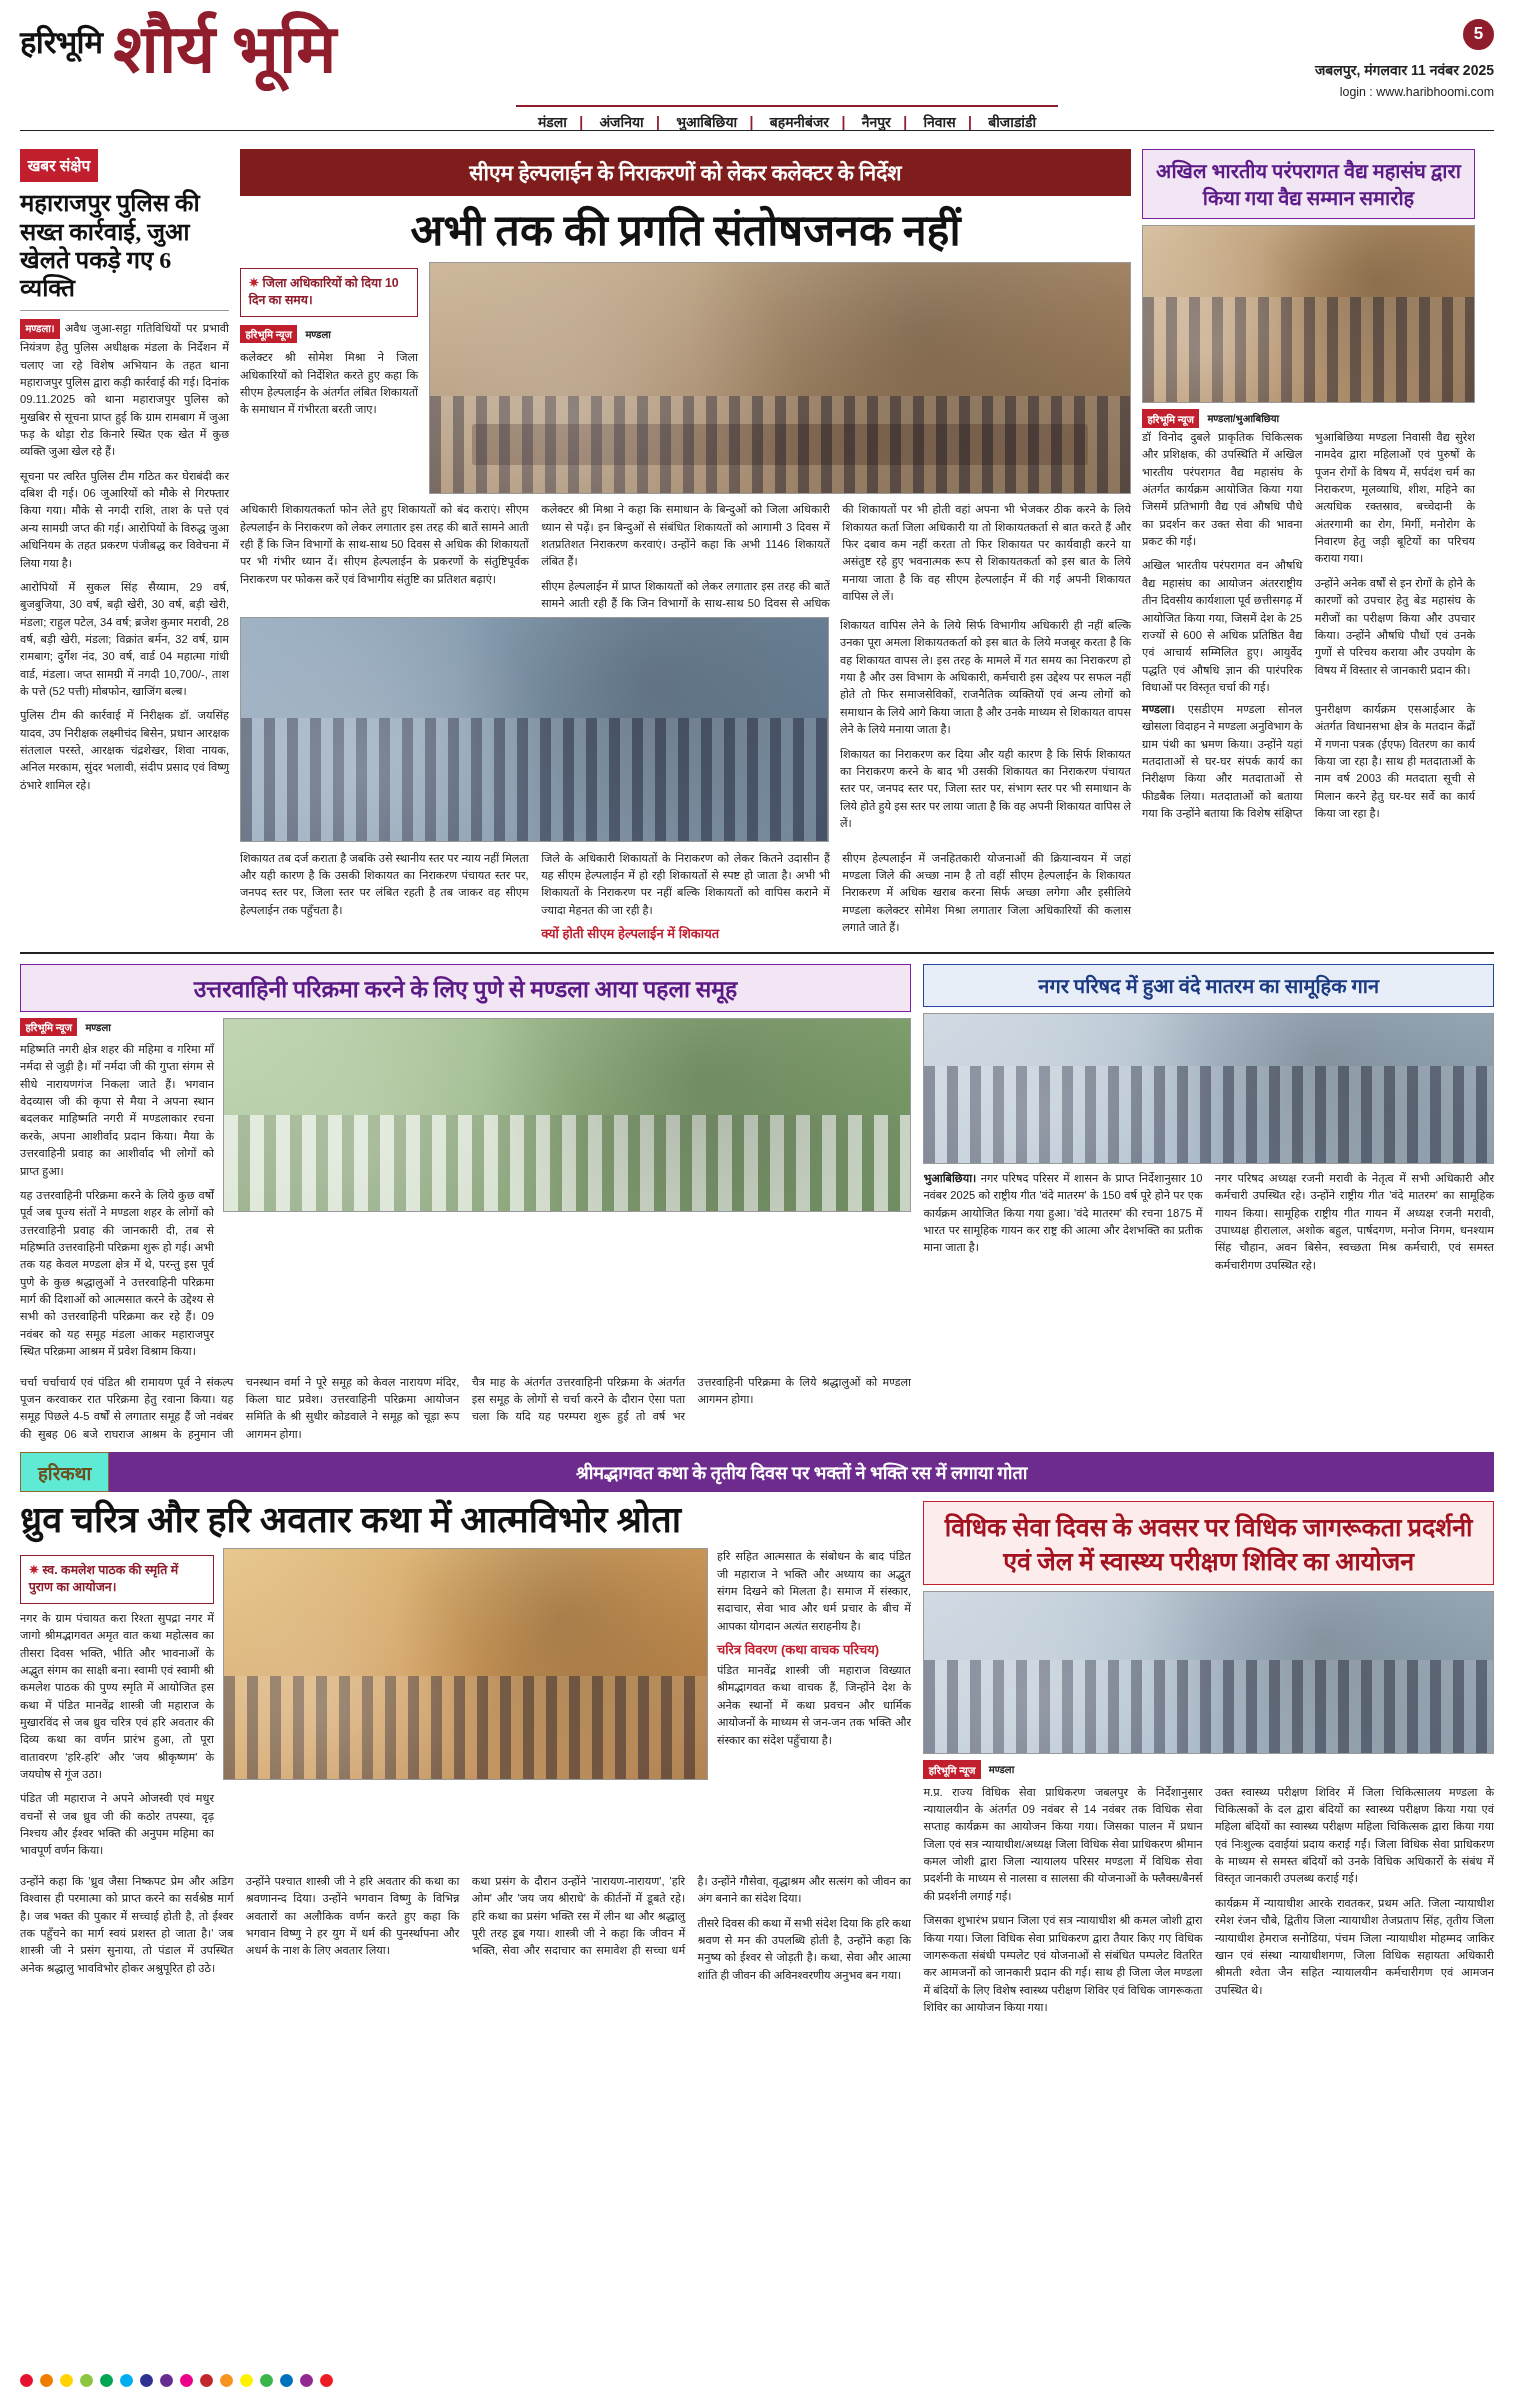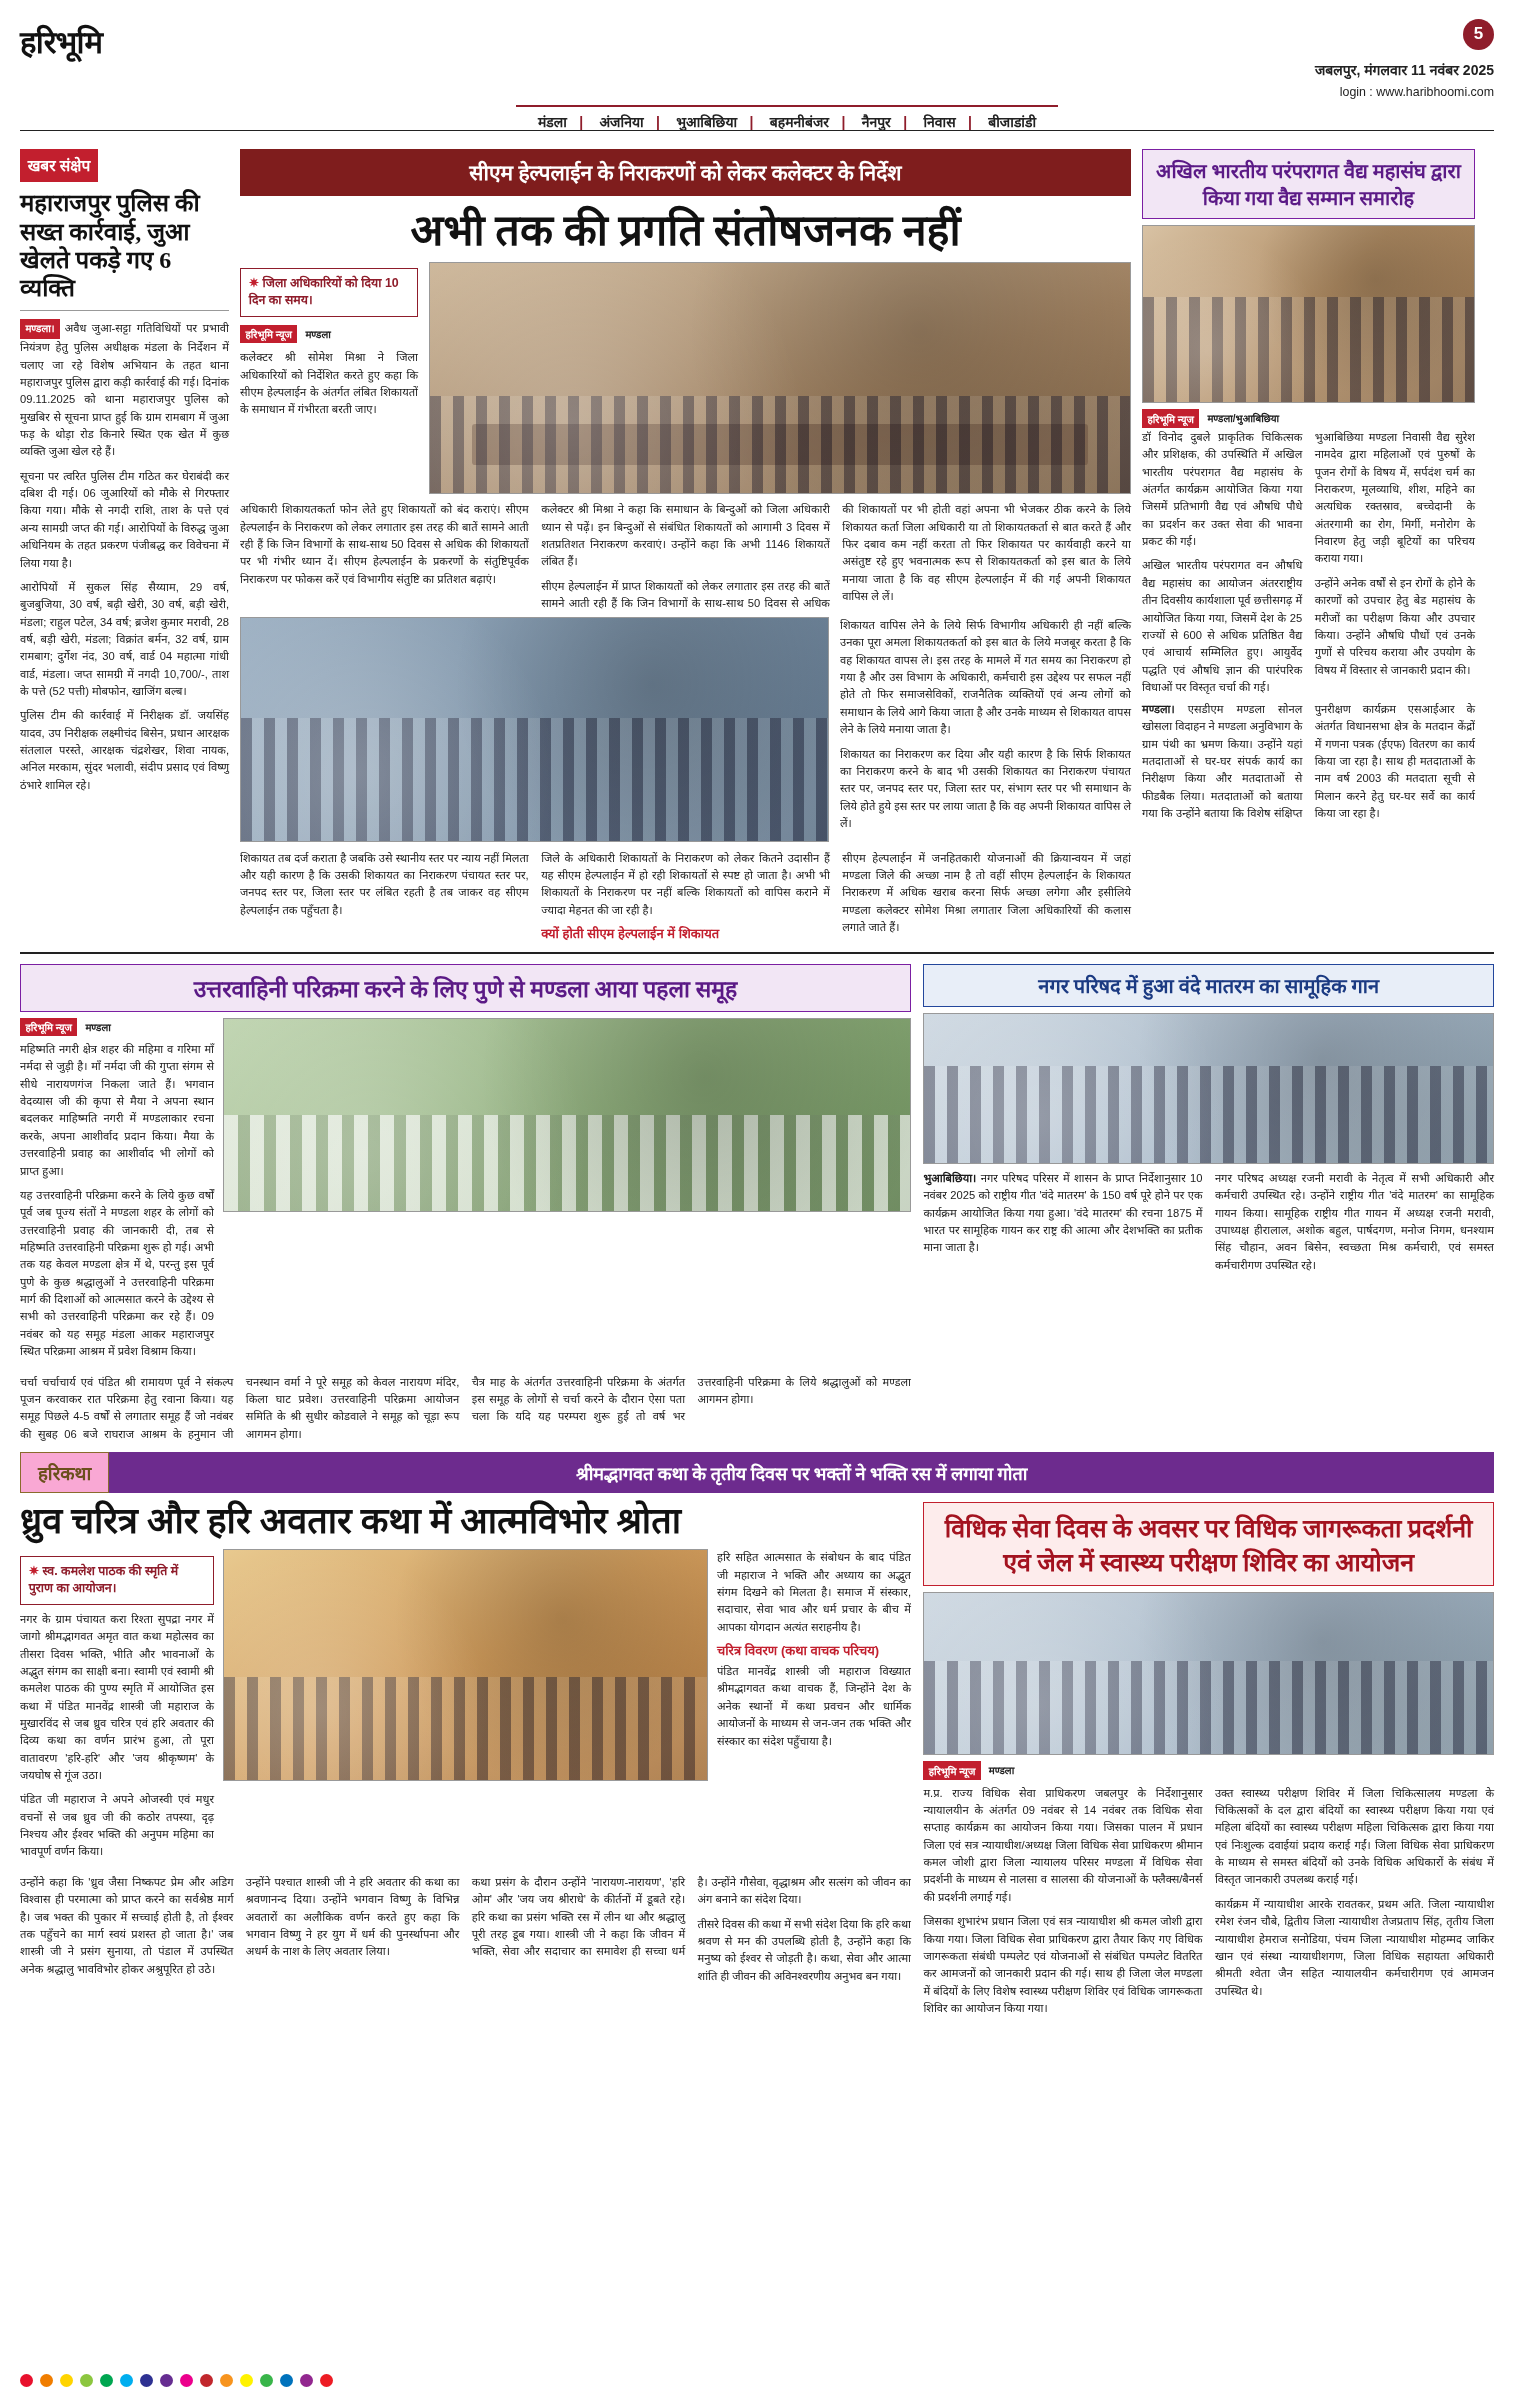--- a/index.html
+++ b/index.html
@@ -108,42 +108,43 @@
   .sect-title-band {
     background:#f2e6f5; border:1.5px solid #7b1fa2; color:#5b1a86;
     font-family:"Liberation Serif", serif; font-weight:bold; font-size:20px;
     text-align:center; padding:7px 4.6px;
   }
   .sect-title-band.red { background:#fdecec; border-color:#c21f2e; color:#a3121f; }
   .sect-title-band.blue { background:#e8eef8; border-color:#23479c; color:#1b3a82; }
 
   .harikatha-bar { display:flex; align-items:stretch; gap:0; margin-top:9.3px; }
   .harikatha-tag {
-    background:#f9a8d4; border:1.5px solid #8a6b2c; color:#6b4f1c;
-    font-family:Liberation Mono, monospace; font-weight:bold; font-size:18.6px;
+    background:#5eead4; border:1.5px solid #8a6b2c; color:#6b4f1c;
+    font-family:Liberation Serif, serif; font-weight:bold; font-size:18.6px;
     padding:6.2px 17px; display:flex; align-items:center;
   }
   .harikatha-txt {
     flex:1; background:#6d2b8e; color:#fff; font-weight:bold; font-size:18px;
     display:flex; align-items:center; justify-content:center; padding:6.2px 7.7px;
     font-family:"Liberation Serif", serif;
   }
 
   .dotbar { position:absolute; left:20px; right:20px; bottom:14px; display:flex; gap:7px; align-items:center; }
   .dot { width:13px; height:13px; border-radius:50%; }
   .redstar { color:#c21f2e; }
 </style>
 </head>
 <body>
 
 <div class="page">
 
   <div class="masthead">
     <div class="mh-left">
       <div class="logo-hb">हरिभूमि</div>
+      <div class="logo-main">शौर्य भूमि</div>
     </div>
     <div class="mh-right">
       <div class="place">जबलपुर, मंगलवार 11 नवंबर 2025</div>
       <div class="login">login : www.haribhoomi.com</div>
     </div>
     <div class="pageno">5</div>
     <div class="editions">
       <span>मंडला</span><span class="ed-sep">|</span>
       <span>अंजनिया</span><span class="ed-sep">|</span>
       <span>भुआबिछिया</span><span class="ed-sep">|</span>

